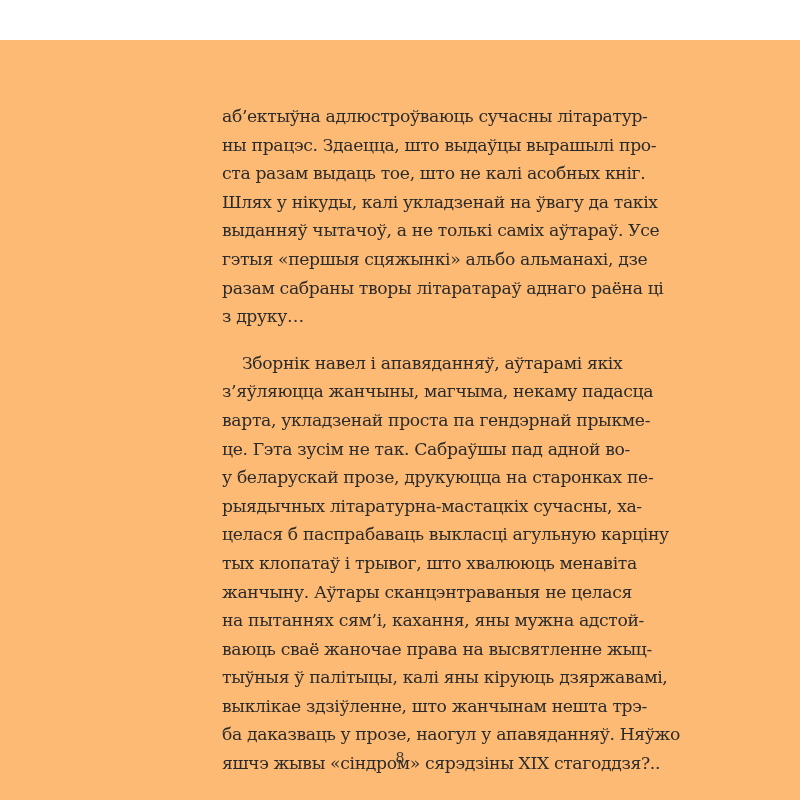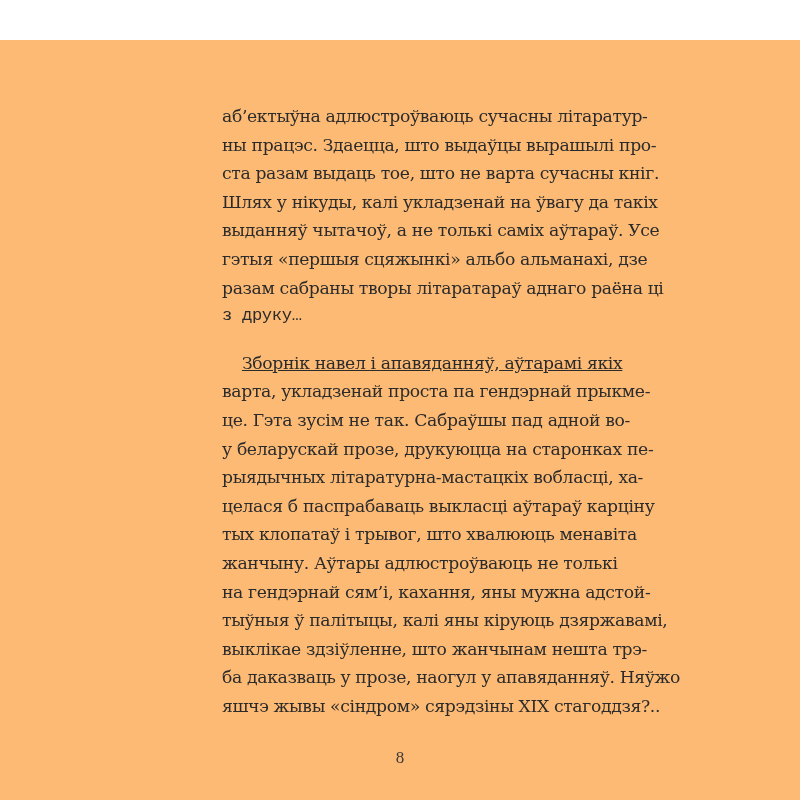--- a/index.html
+++ b/index.html
@@ -35,25 +35,23 @@
     .line {
       display: block;
       white-space: nowrap;
       text-align: justify;
       text-align-last: justify;
       height: 28.6px;
       letter-spacing: -0.35px;
     }
     .line.last {
       text-align-last: left;
-      font-family: Liberation Mono, monospace;
     }
     .line.indent {
       padding-left: 20px;
-      text-decoration: underline;
     }
     .para-gap {
       display: block;
       height: 18px;
     }
     .page-number {
       position: absolute;
       left: 0;
       width: 800px;
       top: 708px;
@@ -64,38 +62,40 @@
     }
   </style>
 </head>
 <body>
 
 <div class="page">
   <div class="text-block">
     <div>
       <span class="line">аб’ектыўна адлюстроўваюць сучасны літаратур-</span>
       <span class="line">ны працэс. Здаецца, што выдаўцы вырашылі про-</span>
-      <span class="line">ста разам выдаць тое, што не варта сучасны кніг.</span>
+      <span class="line">ста разам выдаць тое, што не калі асобных кніг.</span>
       <span class="line">Шлях у нікуды, калі укладзенай на ўвагу да такіх</span>
       <span class="line">выданняў чытачоў, а не толькі саміх аўтараў. Усе</span>
       <span class="line">гэтыя «першыя сцяжынкі» альбо альманахі, дзе</span>
       <span class="line">разам сабраны творы літаратараў аднаго раёна ці</span>
       <span class="line last">з друку…</span>
     </div>
     <span class="para-gap"></span>
     <div>
       <span class="line indent">Зборнік навел і апавяданняў, аўтарамі якіх</span>
+      <span class="line">з’яўляюцца жанчыны, магчыма, некаму падасца</span>
       <span class="line">варта, укладзенай проста па гендэрнай прыкме-</span>
       <span class="line">це. Гэта зусім не так. Сабраўшы пад адной во-</span>
       <span class="line">у беларускай прозе, друкуюцца на старонках пе-</span>
-      <span class="line">рыядычных літаратурна-мастацкіх вобласці, ха-</span>
-      <span class="line">целася б паспрабаваць выкласці аўтараў карціну</span>
+      <span class="line">рыядычных літаратурна-мастацкіх сучасны, ха-</span>
+      <span class="line">целася б паспрабаваць выкласці агульную карціну</span>
       <span class="line">тых клопатаў і трывог, што хвалююць менавіта</span>
-      <span class="line">жанчыну. Аўтары адлюстроўваюць не толькі</span>
-      <span class="line">на гендэрнай сям’і, кахання, яны мужна адстой-</span>
+      <span class="line">жанчыну. Аўтары сканцэнтраваныя не целася</span>
+      <span class="line">на пытаннях сям’і, кахання, яны мужна адстой-</span>
+      <span class="line">ваюць сваё жаночае права на высвятленне жыц-</span>
       <span class="line">тыўныя ў палітыцы, калі яны кіруюць дзяржавамі,</span>
       <span class="line">выклікае здзіўленне, што жанчынам нешта трэ-</span>
       <span class="line">ба даказваць у прозе, наогул у апавяданняў. Няўжо</span>
       <span class="line">яшчэ жывы «сіндром» сярэдзіны XIX стагоддзя?..</span>
 
     </div>
   </div>
   <div class="page-number">8</div>
 </div>
 

